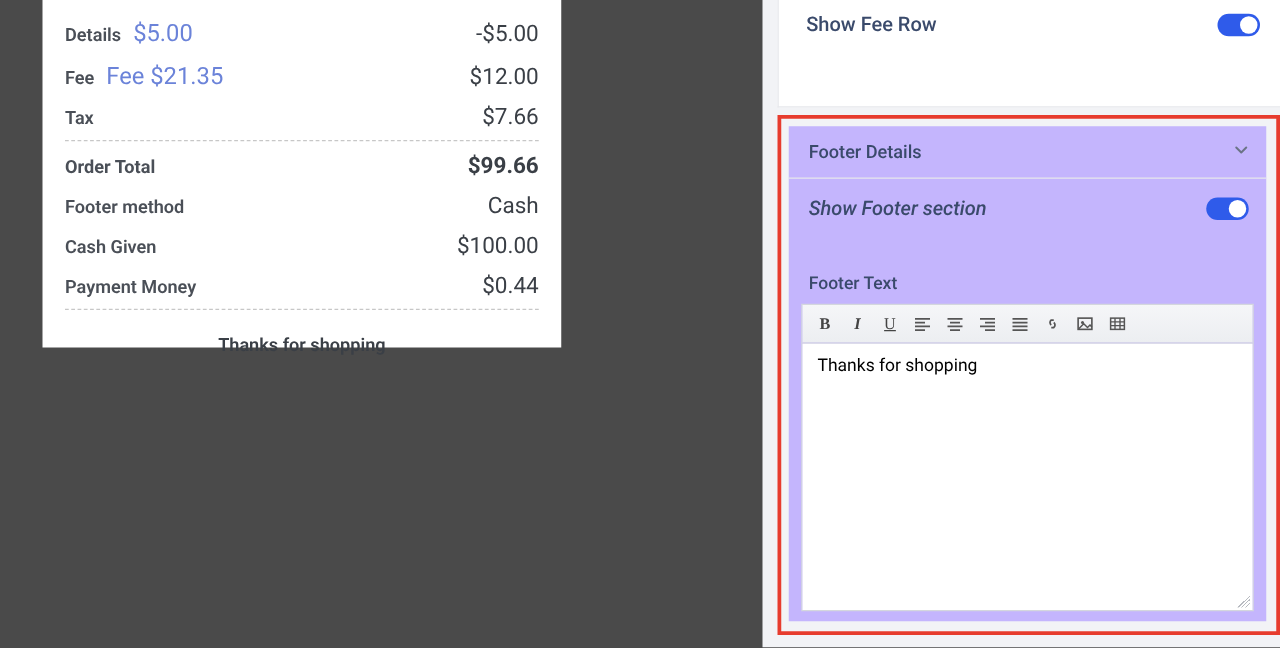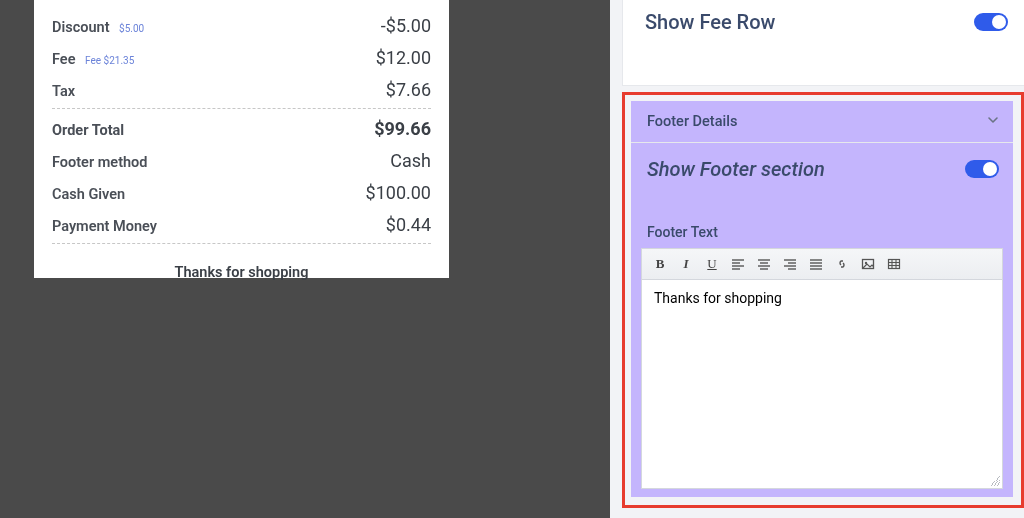--- a/index.html
+++ b/index.html
@@ -13,37 +13,37 @@
     left: 34px;
     top: 0;
     width: 415px;
     height: 278px;
     background: #fff;
     padding: 10px 18px 14px 18px;
     color: #3a3f46;
   }
   .r-row { display: flex; justify-content: space-between; align-items: baseline; padding: 5px 0 6px 0; font-size: 14.5px; }
   .r-row .label { font-weight: 600; color: #4a4f57; }
-  .r-row .label .badge { font-weight: 400; color: #6b83d9; margin-left: 6px; font-size: 10px; }
+  .r-row .label .badge { font-weight: 400; color: #6b83d9; margin-left: 6px; font-size: 19px; }
   .r-row .value { font-weight: 400; color: #3a3f46; font-size: 18px; }
   .r-row.strong .label, .r-row.strong .value { font-weight: 700; text-align: right; }
   .dots { border: none; border-top: 1px dashed #c7c7c7; margin: 2px 0 4px 0; }
   .footer-line { text-align: center; font-weight: 600; color: #3a3f46; font-size: 14.5px; padding-top: 16px; }
 
   
   .right-pane { width: 414px; height: 518px; background: #f2f3f6; position: relative; }
   .settings-card {
     position: absolute;
     left: 12px; right: 0; top: 0;
     background: #fff;
     height: 86px;
     border-left: 1px solid #e6e8ec;
     border-bottom: 1px solid #e6e8ec;
   }
-  .setting-row { display: flex; justify-content: space-between; align-items: center; padding: 10px 16px 10px 22px; font-size: 20px; color: #3a4a6b; font-weight: 500; }
+  .setting-row { display: flex; justify-content: space-between; align-items: center; padding: 10px 16px 10px 22px; font-size: 16px; color: #3a4a6b; font-weight: 500; }
   .toggle { width: 34px; height: 18px; border-radius: 18px; background: #2f5bea; position: relative; }
   .toggle::after { content: ""; position: absolute; width: 14px; height: 14px; border-radius: 50%; background: #fff; top: 2px; right: 2px; }
 
   
   .footer-region {
     position: absolute;
     left: 12px; right: 0; top: 92px; bottom: 10px;
     border: 3px solid #e73c2e;
     background: transparent;
   }
@@ -72,21 +72,21 @@
   }
 </style>
 </head>
 <body>
 
 <div class="left-pane">
   <div class="receipt">
 
     <div class="r-row">
       <span class="label">
-        <span>Discount</span>
+        <span>Details</span>
         <span class="badge">$5.00</span>
       </span>
       <span class="value">-$5.00</span>
     </div>
 
     <div class="r-row">
       <span class="label">
         <span>Fee</span>
         <span class="badge">Fee $21.35</span>
       </span>

